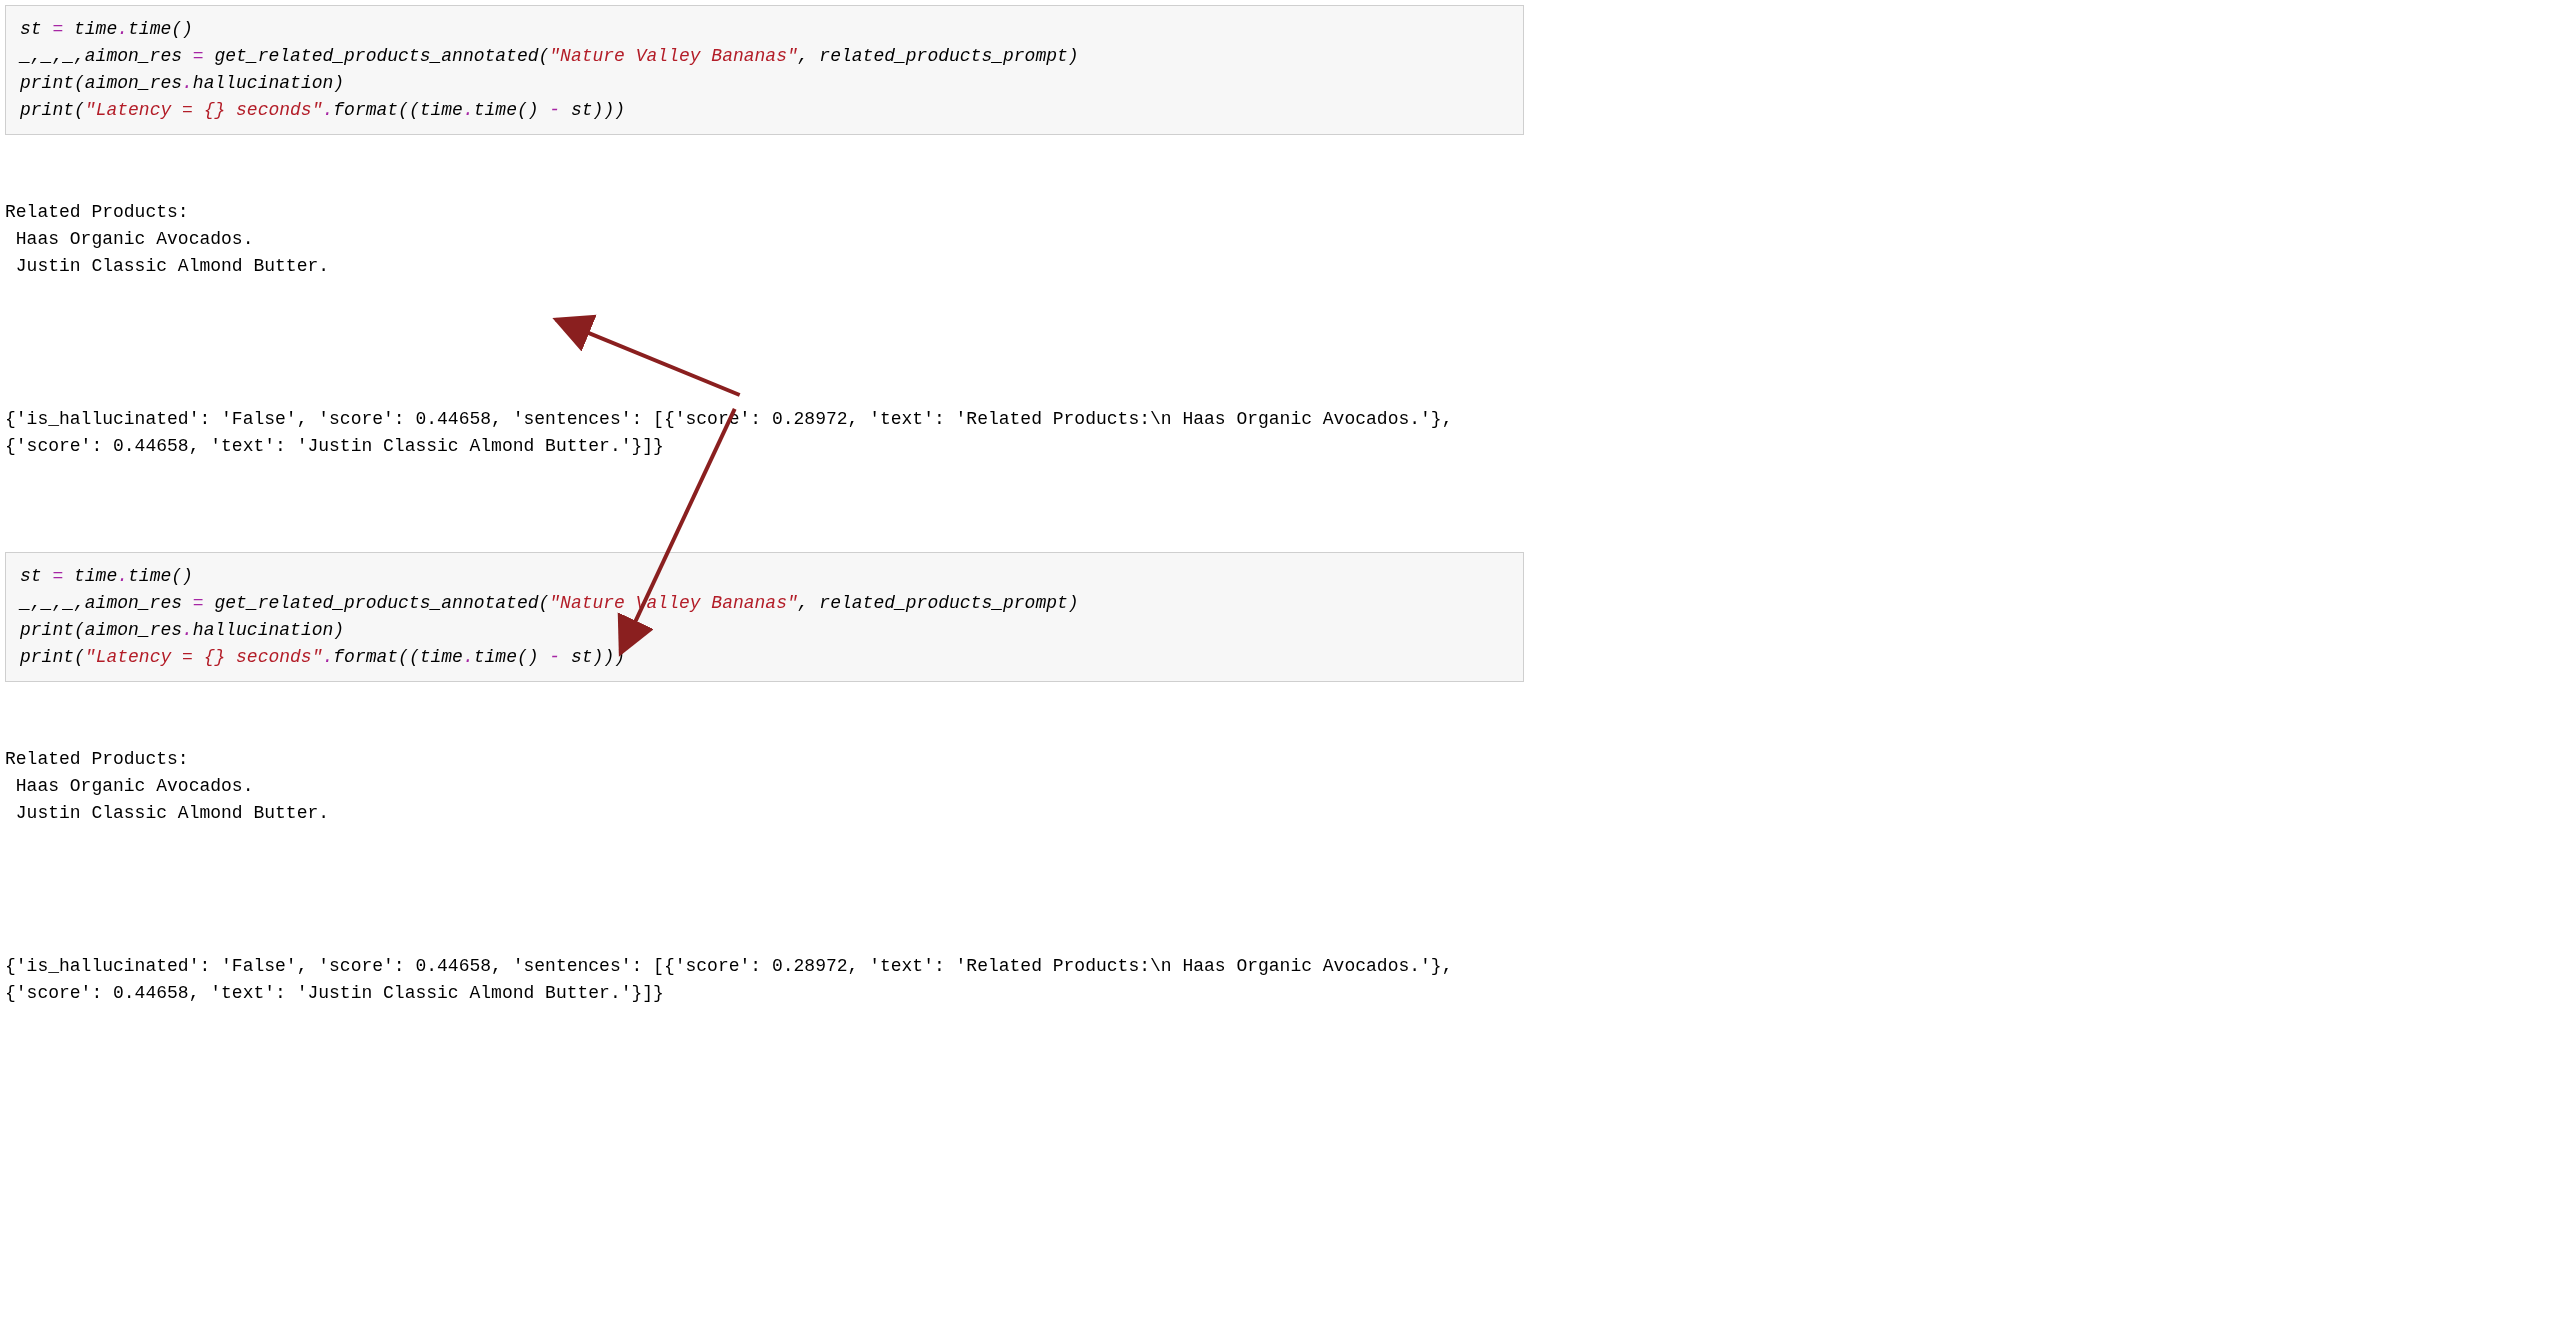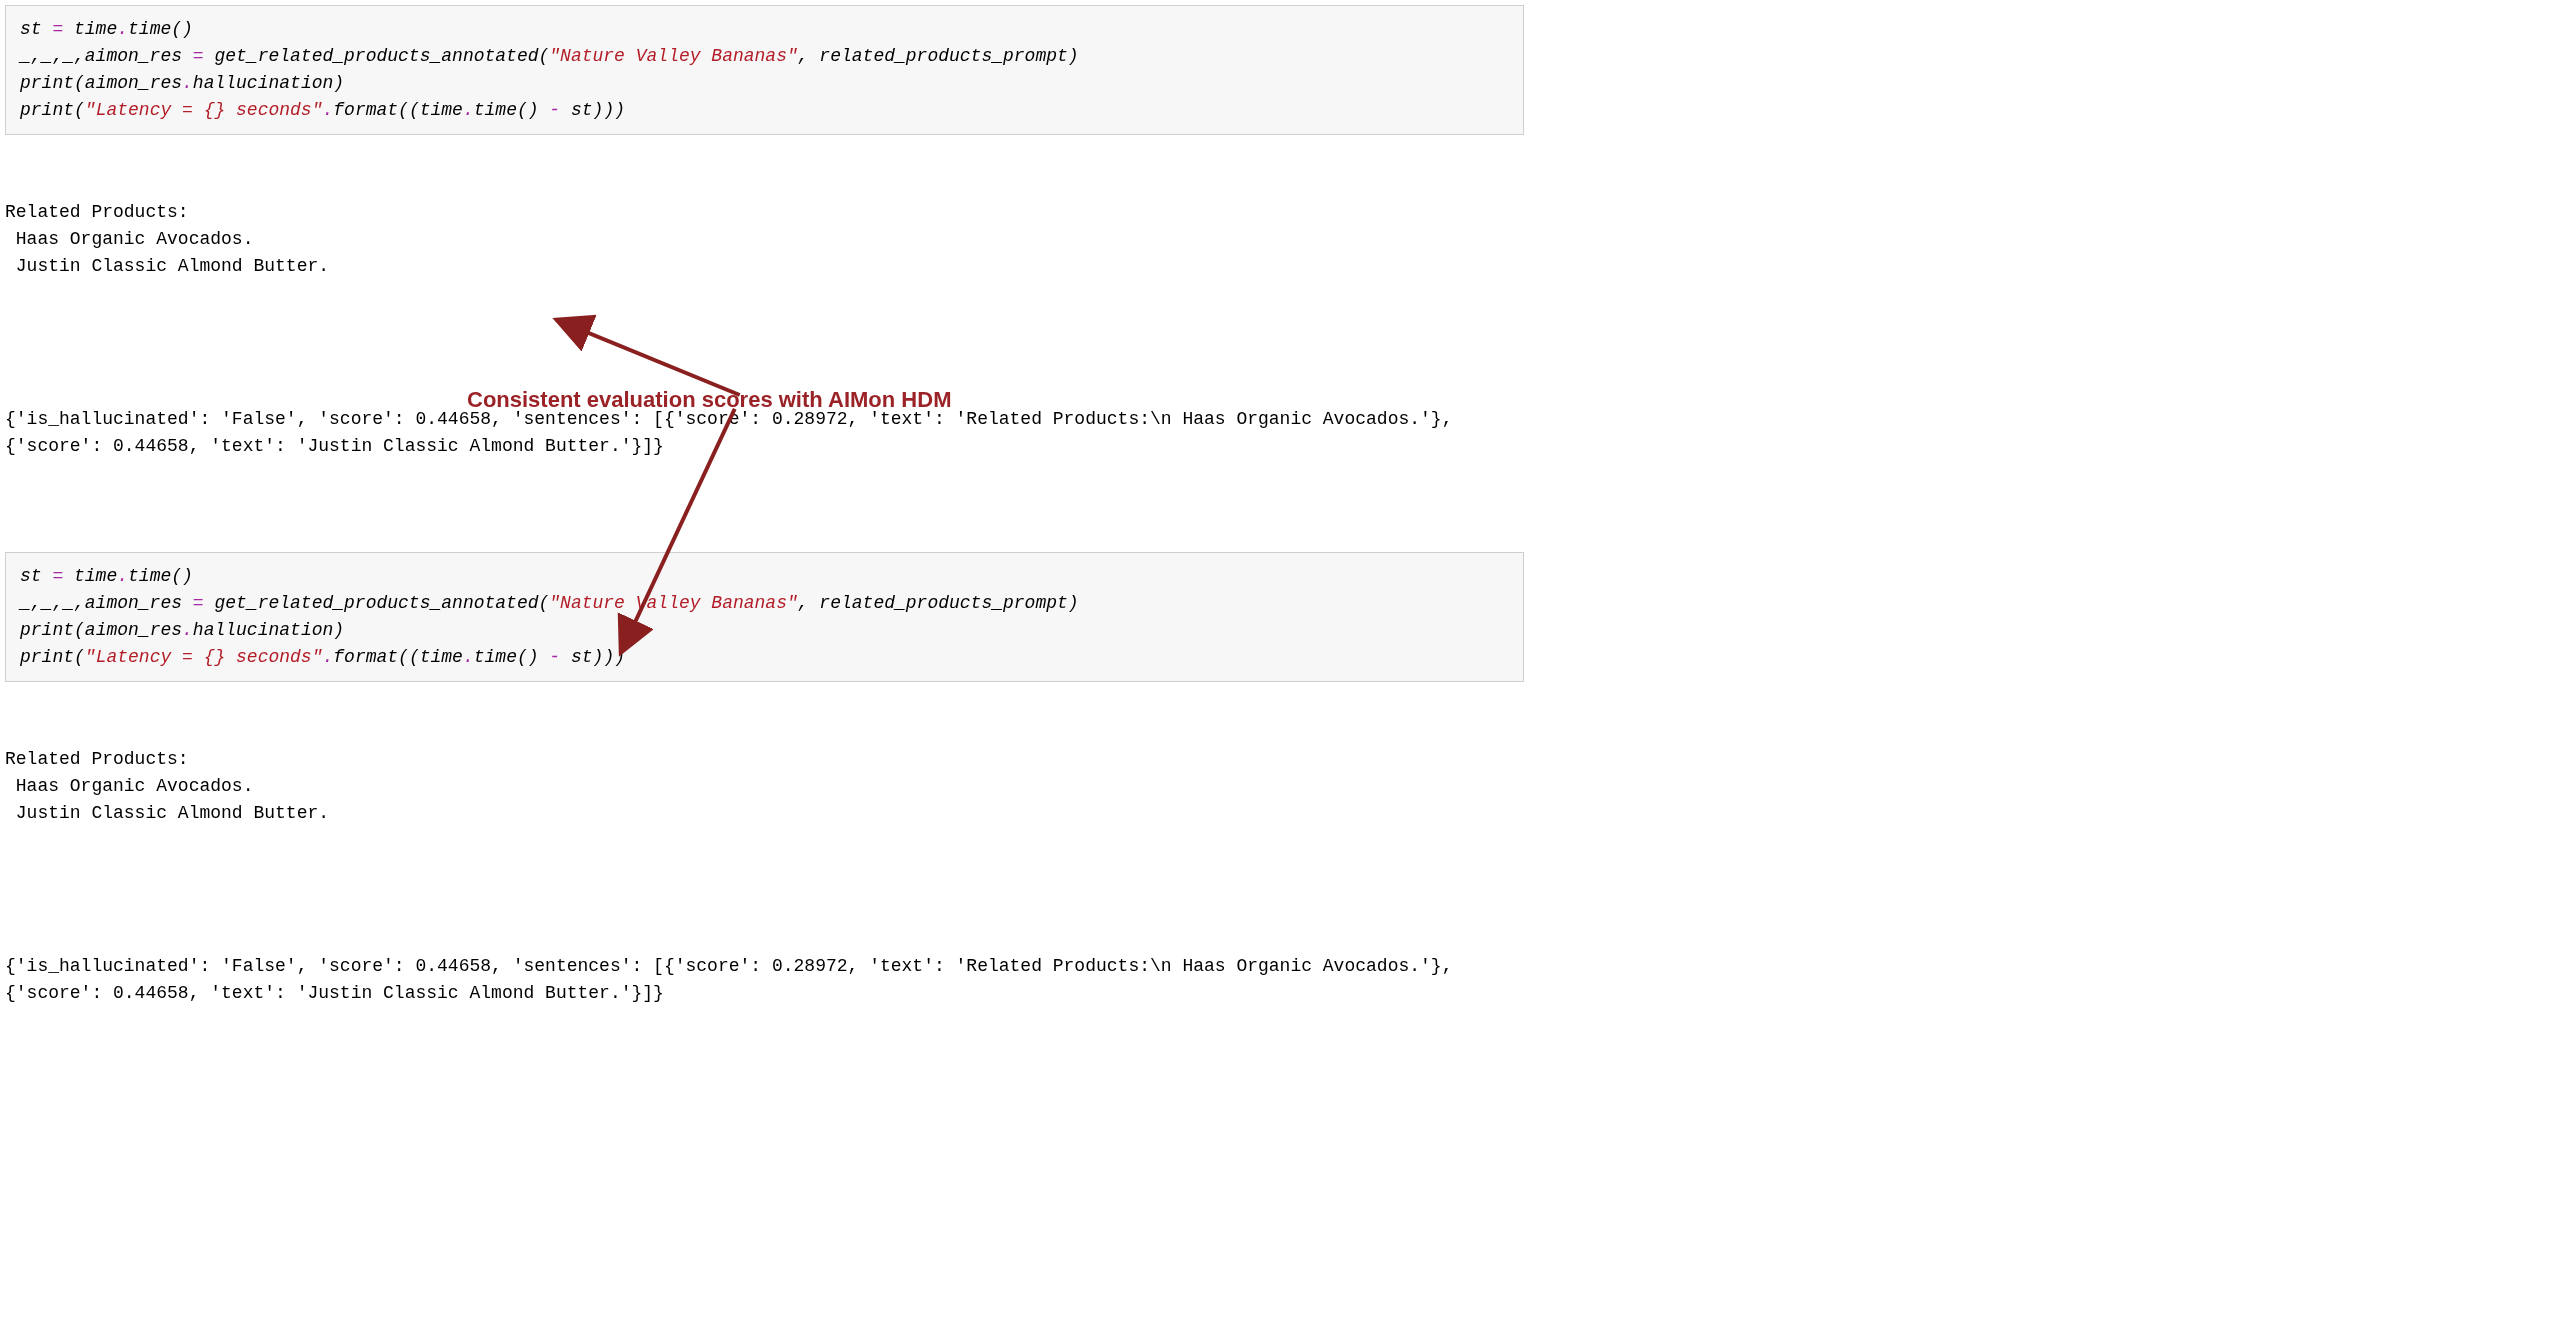--- a/index.html
+++ b/index.html
@@ -85,23 +85,20 @@
   </div>
 
   <div class="output-text">
     <div style="white-space:pre;">Related Products:
  Haas Organic Avocados.
  Justin Classic Almond Butter.</div>
     <div style="height:18px;"></div>
     <div style="white-space:pre-wrap;">{'is_hallucinated': 'False', 'score': 0.44658, 'sentences': [{'score': 0.28972, 'text': 'Related Products:\n Haas Organic Avocados.'}, {'score': 0.44658, 'text': 'Justin Classic Almond Butter.'}]}</div>
   </div>
 
-  <div class="annotation" style="left:467px; top:383px;">
-    <span>Consistent evaluation scores with AIMon HDM</span>
-  </div>
 
   <svg class="arrow" style="left:0; top:0;" width="1529" height="794" viewBox="0 0 1540 800">
     <defs>
       <marker id="ah1" markerWidth="12" markerHeight="12" refX="9" refY="5" orient="auto">
         <polygon points="0,0 10,5 0,10" fill="#8a1f1f"></polygon>
       </marker>
     </defs>
     <line x1="745" y1="398" x2="560" y2="322" stroke="#8a1f1f" stroke-width="4" marker-end="url(#ah1)"></line>
   </svg>
 

